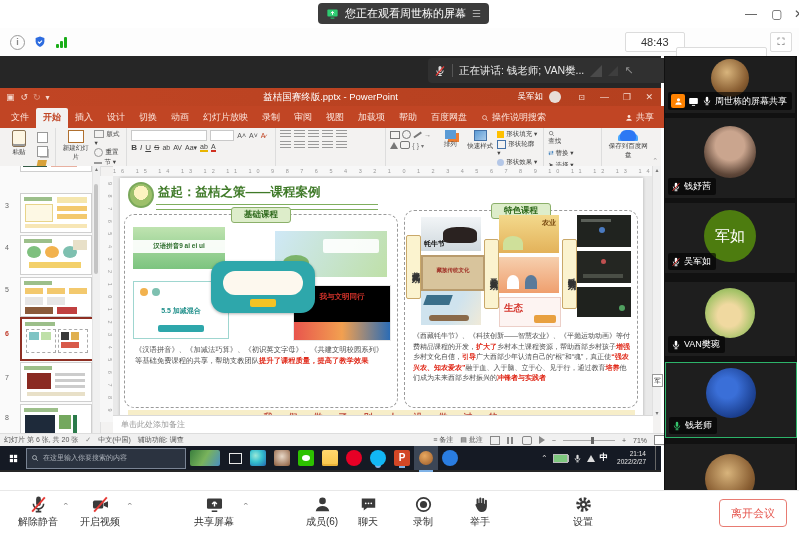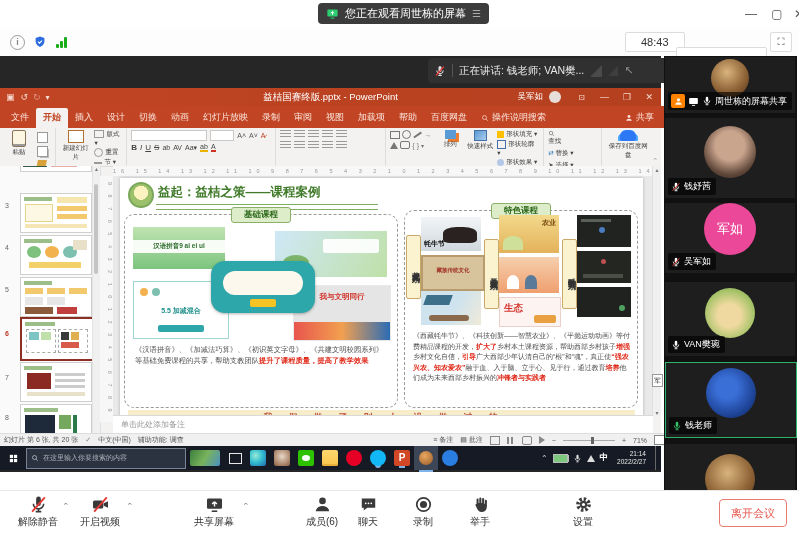--- a/index.html
+++ b/index.html
@@ -456,21 +456,21 @@
           <div class="card" style="left:86px;top:46px;width:104px;height:52px;background:#2ea7ab;border-radius:14px;z-index:2;box-shadow:0 1px 3px rgba(0,0,0,.3)">
             <div style="position:absolute;left:12px;top:10px;width:80px;height:24px;background:#fdf8ee;border-radius:12px"></div>
             <div style="position:absolute;left:39px;top:38px;width:26px;height:8px;background:#f5c324;border-radius:2px"></div>
           </div>
           <div class="card" style="left:8px;top:66px;width:94px;height:56px;background:#fff;border:1px solid #9fd6d0">
             <div style="position:absolute;left:6px;top:6px;width:8px;height:8px;background:#f2b24e;border-radius:50%"></div>
             <div style="position:absolute;left:18px;top:6px;width:8px;height:8px;background:#7ec0b0;border-radius:50%"></div>
             <div style="position:absolute;left:0;right:0;top:24px;text-align:center;font-size:7px;font-weight:bold;color:#1f8f8a">5.5 加减混合</div>
             <div style="position:absolute;left:24px;bottom:6px;width:46px;height:7px;background:#2ea7ab;border-radius:2px"></div>
           </div>
-          <div class="card" style="left:168px;top:70px;width:96px;height:54px;background:#e5e5e5;border:1px solid #e8e8e8">
+          <div class="card" style="left:168px;top:70px;width:96px;height:54px;background:#000000;border:1px solid #e8e8e8">
             <div style="position:absolute;left:0;right:0;top:6px;text-align:center;font-size:7.5px;font-weight:bold;color:#d2322a">我与文明同行</div>
             <div style="position:absolute;left:0;right:0;bottom:0;height:18px;background:linear-gradient(90deg,#e8554d,#f2a050,#2b6cb5)"></div>
           </div>
           <div class="spara" style="left:10px;top:130px;width:252px"><span>《汉语拼音》、《加减法巧算》、《初识英文字母》、《共建文明校园系列》等基础免费课程的共享，帮助支教团队</span><span class="hl">提升了课程质量，提高了教学效果</span></div>
         </div>
 
         <div class="dashbox" style="left:284px;top:32px;width:232px;height:196px">
           <span class="pill">特色课程</span>
           <span class="vtag" style="left:1px;top:24px;height:56px">藏文化系列</span>
           <span class="vtag" style="left:79px;top:28px;height:62px">爱乡爱农系列</span>
@@ -612,21 +612,21 @@
   <div class="tile" style="top:62px;height:80px">
     <div class="avatar" style="top:8px;width:52px;height:52px;background:radial-gradient(circle at 50% 38%,#caa58e 35%,#5e4638 70%,#2e2420)"></div>
     <div class="tlabel">
       <svg class="ic" width="10" height="10" viewBox="0 0 24 24" style="color:#fff;flex:none">
           <use href="#i-mic-off"></use>
         </svg>
       <span class="nm">钱妤茜</span>
     </div>
   </div>
   <div class="tile" style="top:147px;height:70px">
-    <div class="avatar" style="top:0;width:52px;height:52px;background:#ec4899;display:flex;align-items:center;justify-content:center;color:#fff;font-size:13px">军如</div>
+    <div class="avatar" style="top:7px;width:52px;height:52px;background:#4d7c0f;display:flex;align-items:center;justify-content:center;color:#fff;font-size:15px">军如</div>
     <div class="tlabel">
       <svg class="ic" width="10" height="10" viewBox="0 0 24 24" style="color:#fff;flex:none">
           <use href="#i-mic-off"></use>
         </svg>
       <span class="nm">吴军如</span>
     </div>
   </div>
   <div class="tile" style="top:226px;height:74px">
     <div class="avatar" style="top:6px;width:50px;height:50px;background:radial-gradient(circle at 48% 55%,#f0d9a0 30%,#a8c46a 65%,#6e9a44)"></div>
     <div class="tlabel">

